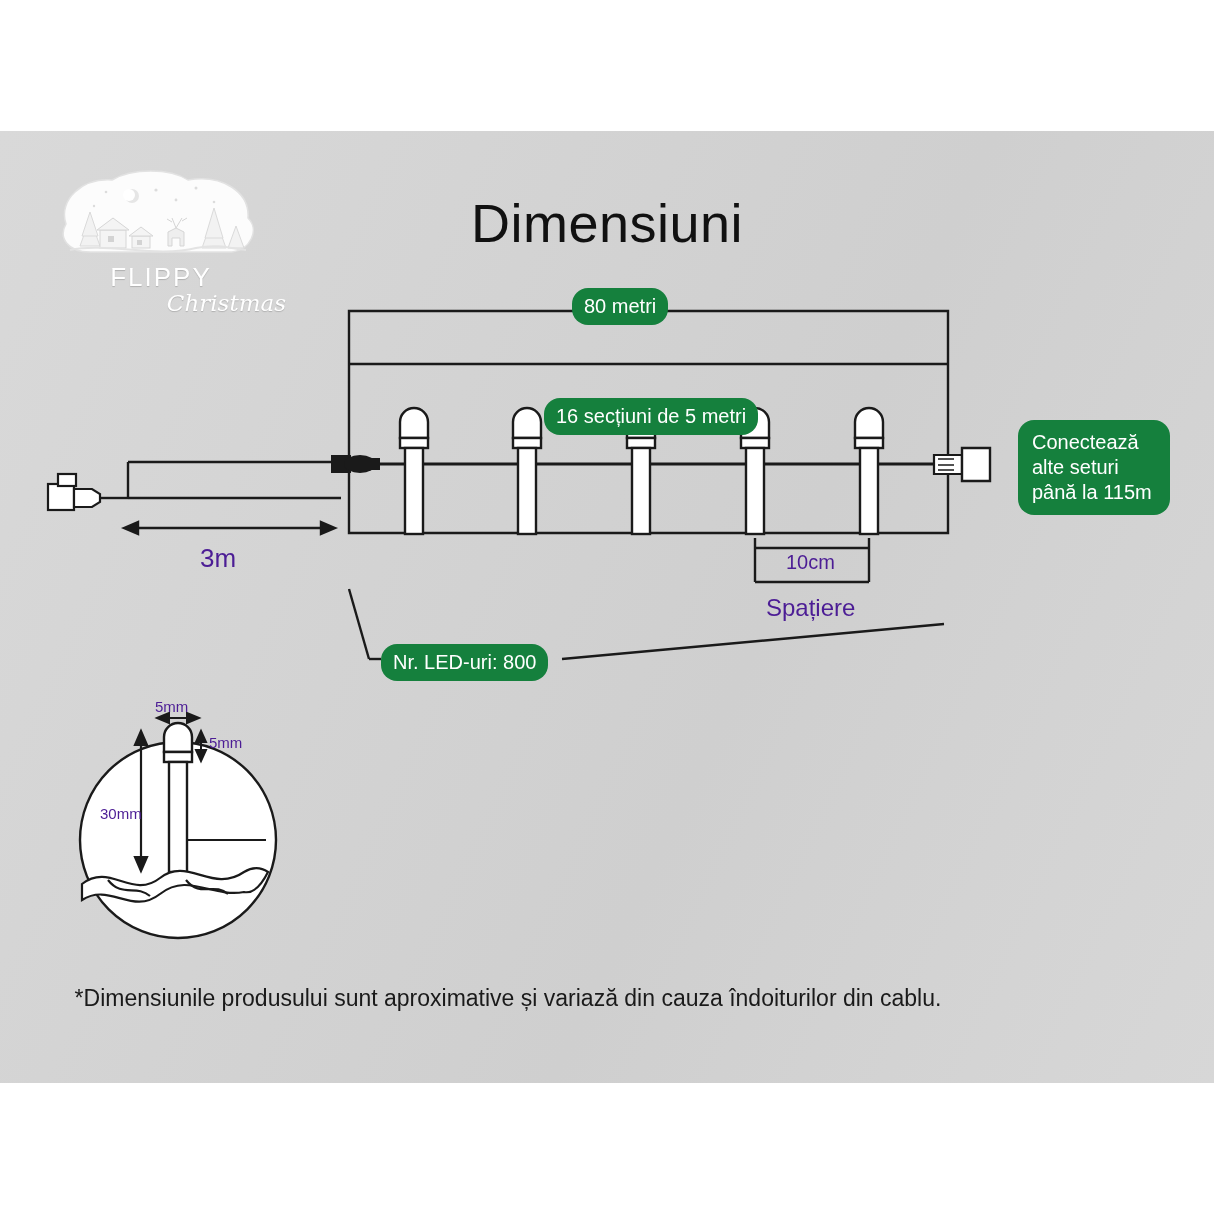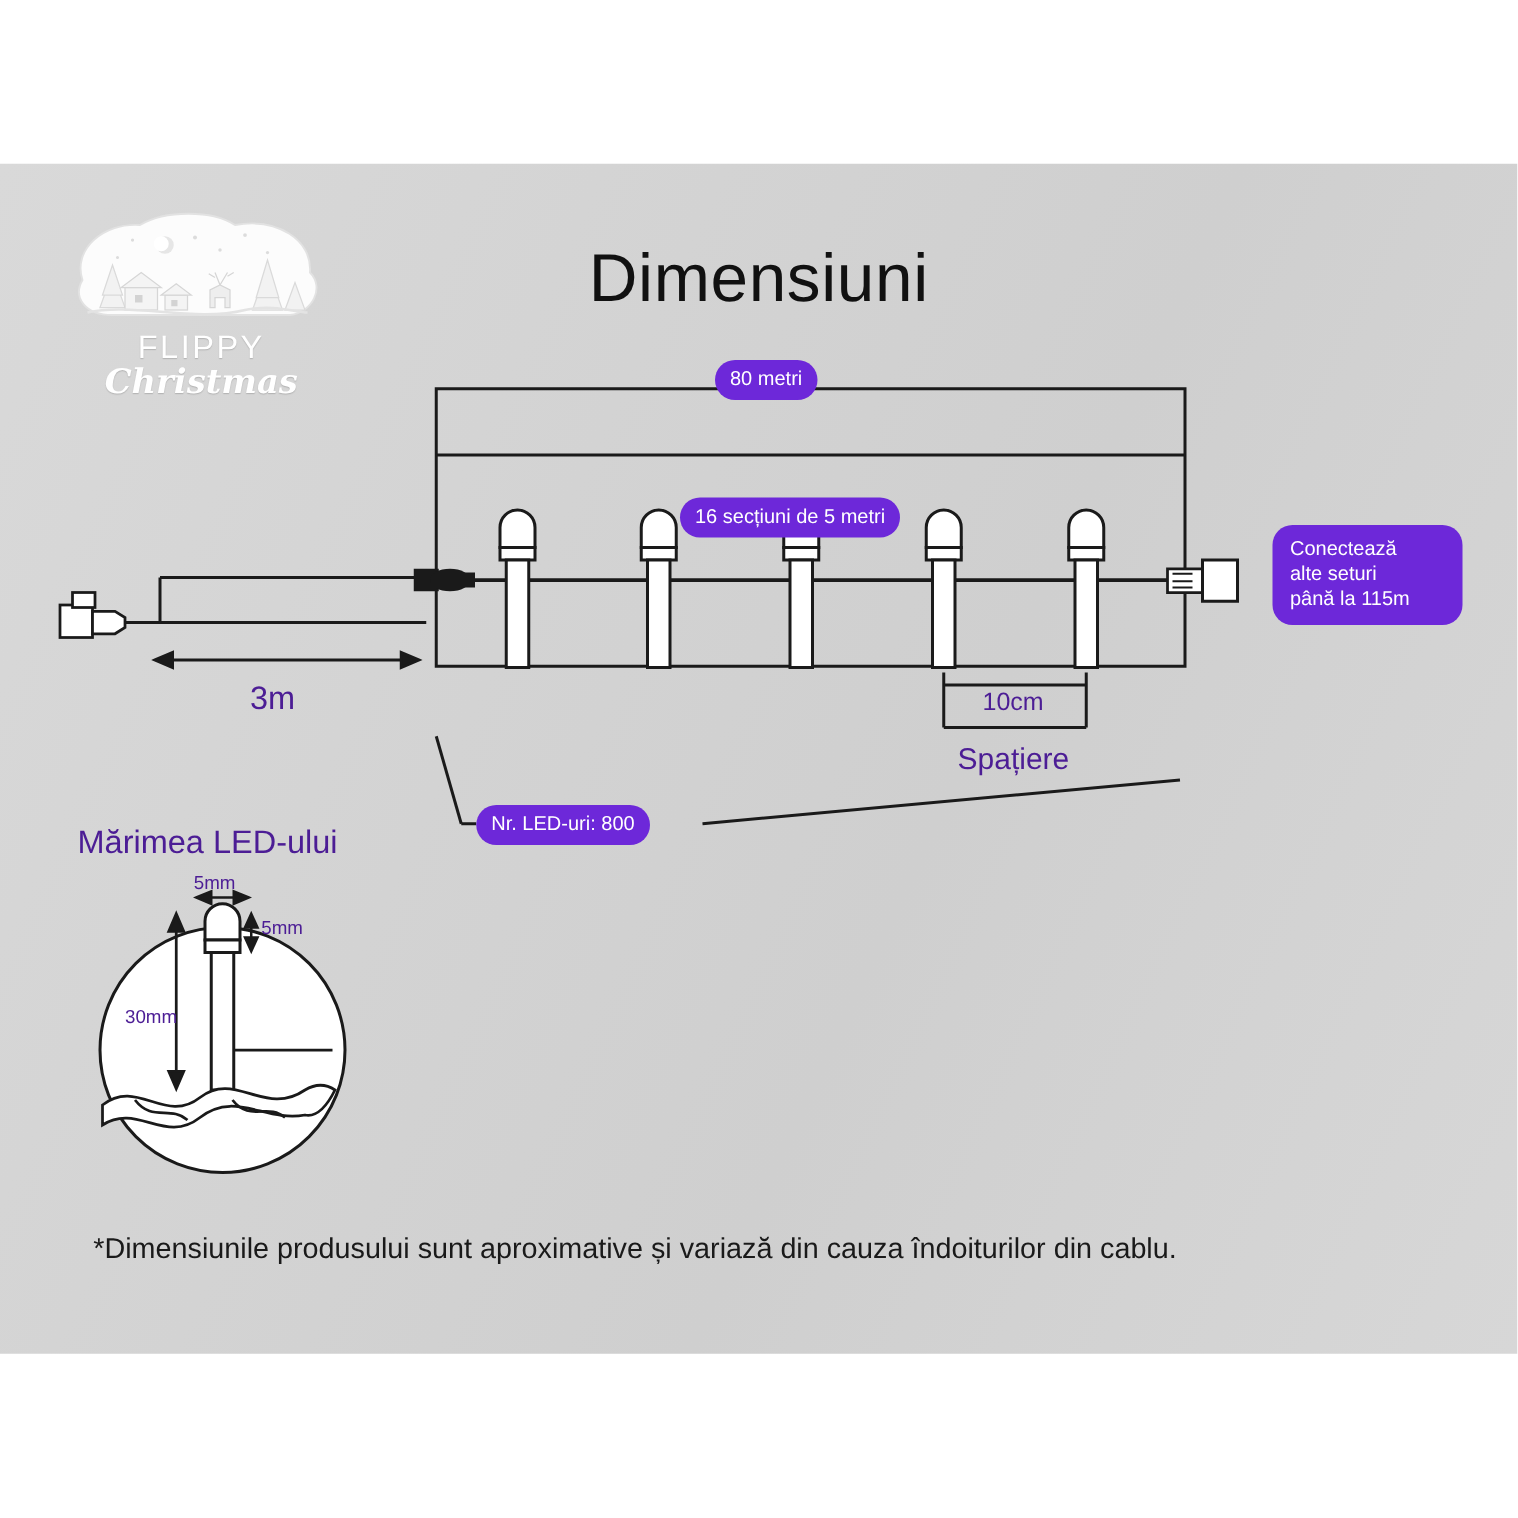--- a/index.html
+++ b/index.html
@@ -23,23 +23,23 @@
   #panel {
     position: absolute;
     left: 0;
     top: 131px;
     width: 1214px;
     height: 952px;
     background: linear-gradient(115deg, #d9d9d9 0%, #d3d3d3 35%, #cfcfcf 60%, #d7d7d7 100%);
   }
   .lbl {
     position: absolute;
-    background: #6d28d9;
+    background: #15803d;
     color: #ffffff;
-    font-size: 16px;
+    font-size: 20px;
     line-height: 1.25;
     padding: 6px 12px;
     white-space: nowrap;
     box-sizing: border-box;
     border-radius: 16px;
   }
   .title {
     position: absolute;
     left: 0;
     top: 172px;
@@ -76,27 +76,26 @@
     left: 0; top: 96px; width: 250px;
     text-align: center;
     font-size: 26px;
     color: #ffffff;
     letter-spacing: 2px;
     text-shadow: 0 1px 1px rgba(0,0,0,.18);
   }
   #logo .brand2 {
     position: absolute;
     left: 0; top: 124px; width: 250px;
-    text-align: center;
-    font-size: 27px;
+    text-align: right;
+    font-size: 23px;
     color: #ffffff;
     font-family: "DejaVu Serif", serif;
     font-style: italic;
     text-shadow: 0 1px 1px rgba(0,0,0,.18);
-    font-weight: bold;
   }
   svg { display: block; }
 </style>
 </head>
 <body>
 
 <div id="stage">
 
   <div id="panel"></div>
 
@@ -271,20 +270,19 @@
     <span>Conectează</span><br>
     <span>alte seturi</span><br>
     <span>până la 115m</span>
   </div>
 
 
   <div class="plain" style="left:200px; top:543px; font-size:26px;">3m</div>
   <div class="plain" style="left:786px; top:551px; font-size:20px;">10cm</div>
   <div class="plain" style="left:766px; top:594px; font-size:24px;">Spațiere</div>
 
-  <div class="plain" style="left:62px; top:658px; font-size:26px;">Mărimea LED-ului</div>
   <div class="plain" style="left:155px; top:698px; font-size:15px;">5mm</div>
   <div class="plain" style="left:209px; top:734px; font-size:15px;">5mm</div>
   <div class="plain" style="left:100px; top:805px; font-size:15px;">30mm</div>
 
   <div class="footnote">*Dimensiunile produsului sunt aproximative și variază din cauza îndoiturilor din cablu.</div>
 
 </div>
 
 </body></html>

